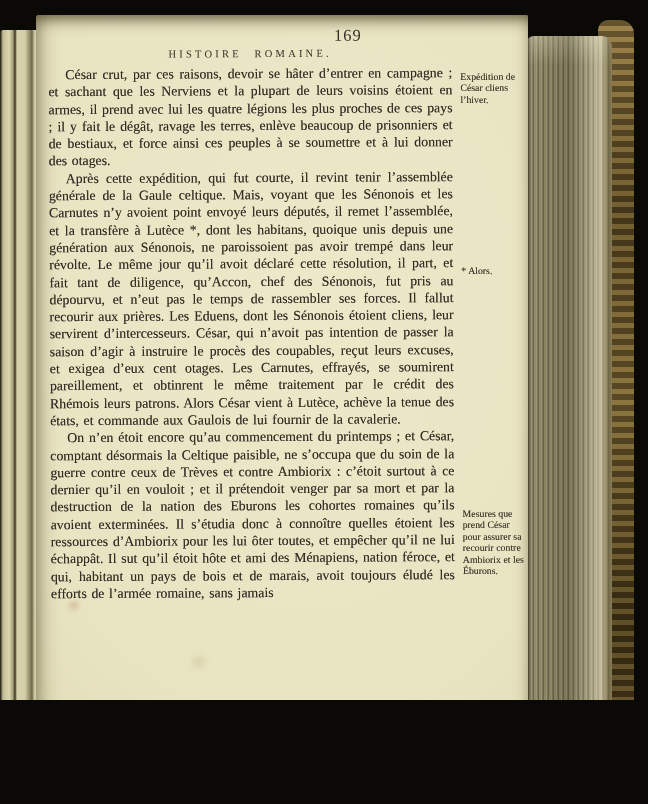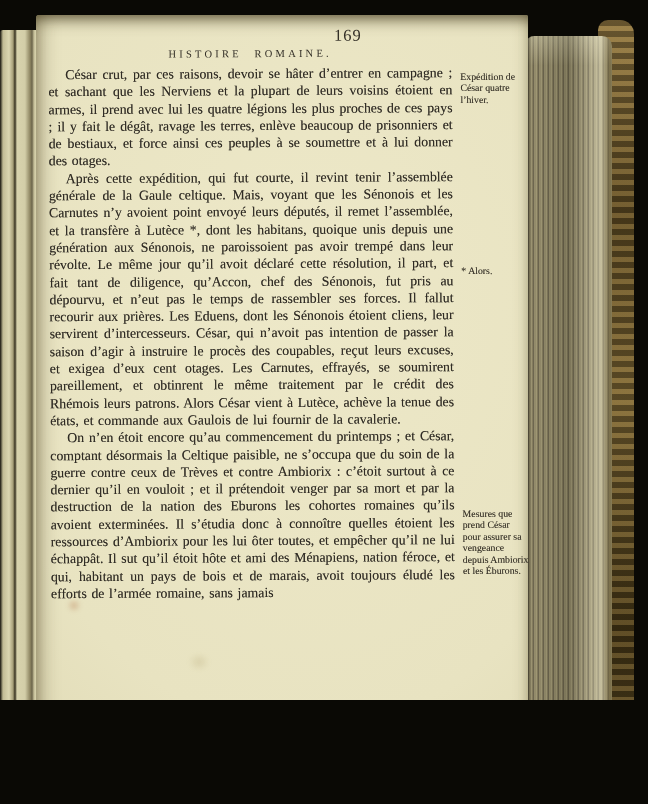--- a/index.html
+++ b/index.html
@@ -104,25 +104,25 @@
       <div class="running-head">HISTOIRE ROMAINE.</div>
 
       <div class="page-number">169</div>
 
       <div class="body-text">
         <p>César crut, par ces raisons, devoir se hâter d’entrer en campagne ; et sachant que les Nerviens et la plupart de leurs voisins étoient en armes, il prend avec lui les quatre légions les plus proches de ces pays ; il y fait le dégât, ravage les terres, enlève beaucoup de prisonniers et de bestiaux, et force ainsi ces peuples à se soumettre et à lui donner des otages.</p>
         <p>Après cette expédition, qui fut courte, il revint tenir l’assemblée générale de la Gaule celtique. Mais, voyant que les Sénonois et les Carnutes n’y avoient point envoyé leurs députés, il remet l’assemblée, et la transfère à Lutèce *, dont les habitans, quoique unis depuis une génération aux Sénonois, ne paroissoient pas avoir trempé dans leur révolte. Le même jour qu’il avoit déclaré cette résolution, il part, et fait tant de diligence, qu’Accon, chef des Sénonois, fut pris au dépourvu, et n’eut pas le temps de rassembler ses forces. Il fallut recourir aux prières. Les Eduens, dont les Sénonois étoient cliens, leur servirent d’intercesseurs. César, qui n’avoit pas intention de passer la saison d’agir à instruire le procès des coupables, reçut leurs excuses, et exigea d’eux cent otages. Les Carnutes, effrayés, se soumirent pareillement, et obtinrent le même traitement par le crédit des Rhémois leurs patrons. Alors César vient à Lutèce, achève la tenue des états, et commande aux Gaulois de lui fournir de la cavalerie.</p>
         <p>On n’en étoit encore qu’au commencement du printemps ; et César, comptant désormais la Celtique paisible, ne s’occupa que du soin de la guerre contre ceux de Trèves et contre Ambiorix : c’étoit surtout à ce dernier qu’il en vouloit ; et il prétendoit venger par sa mort et par la destruction de la nation des Eburons les cohortes romaines qu’ils avoient exterminées. Il s’étudia donc à connoître quelles étoient les ressources d’Ambiorix pour les lui ôter toutes, et empêcher qu’il ne lui échappât. Il sut qu’il étoit hôte et ami des Ménapiens, nation féroce, et qui, habitant un pays de bois et de marais, avoit toujours éludé les efforts de l’armée romaine, sans jamais</p>
       </div>
 
-      <div class="margin-note note-1">Expédition de César quatre l’hiver.</div>
+      <div class="margin-note note-1">Expédition de César cliens l’hiver.</div>
 
       <div class="margin-note note-2">* Alors.</div>
 
-      <div class="margin-note note-3">Mesures que prend César pour assurer sa vengeance depuis Ambiorix et les Éburons.</div>
+      <div class="margin-note note-3">Mesures que prend César pour assurer sa recourir contre Ambiorix et les Éburons.</div>
 
     </div>
 
     <div class="stain stain-1"></div>
     <div class="stain stain-2"></div>
   </div>
 
 </div>
 
 </body></html>

